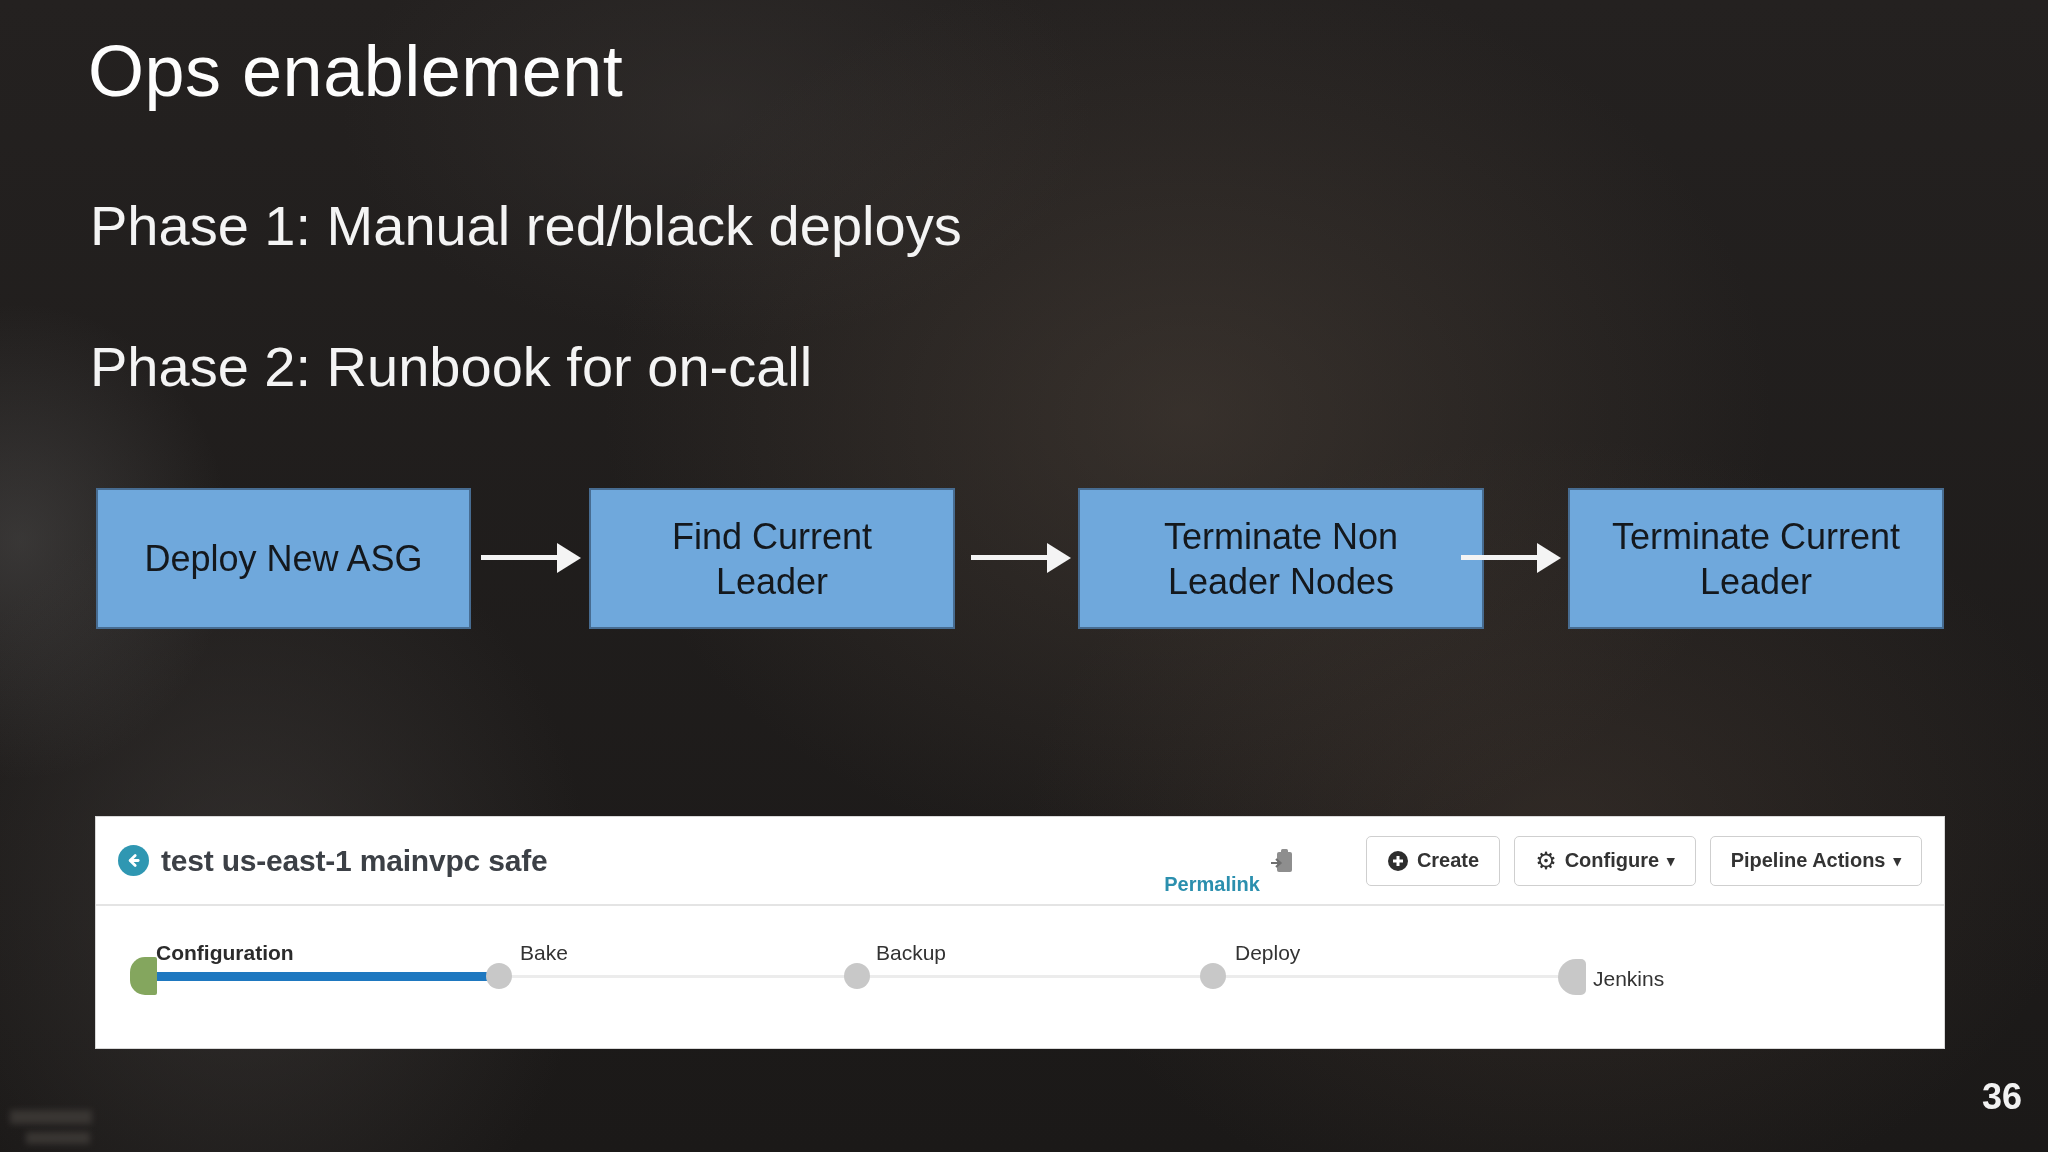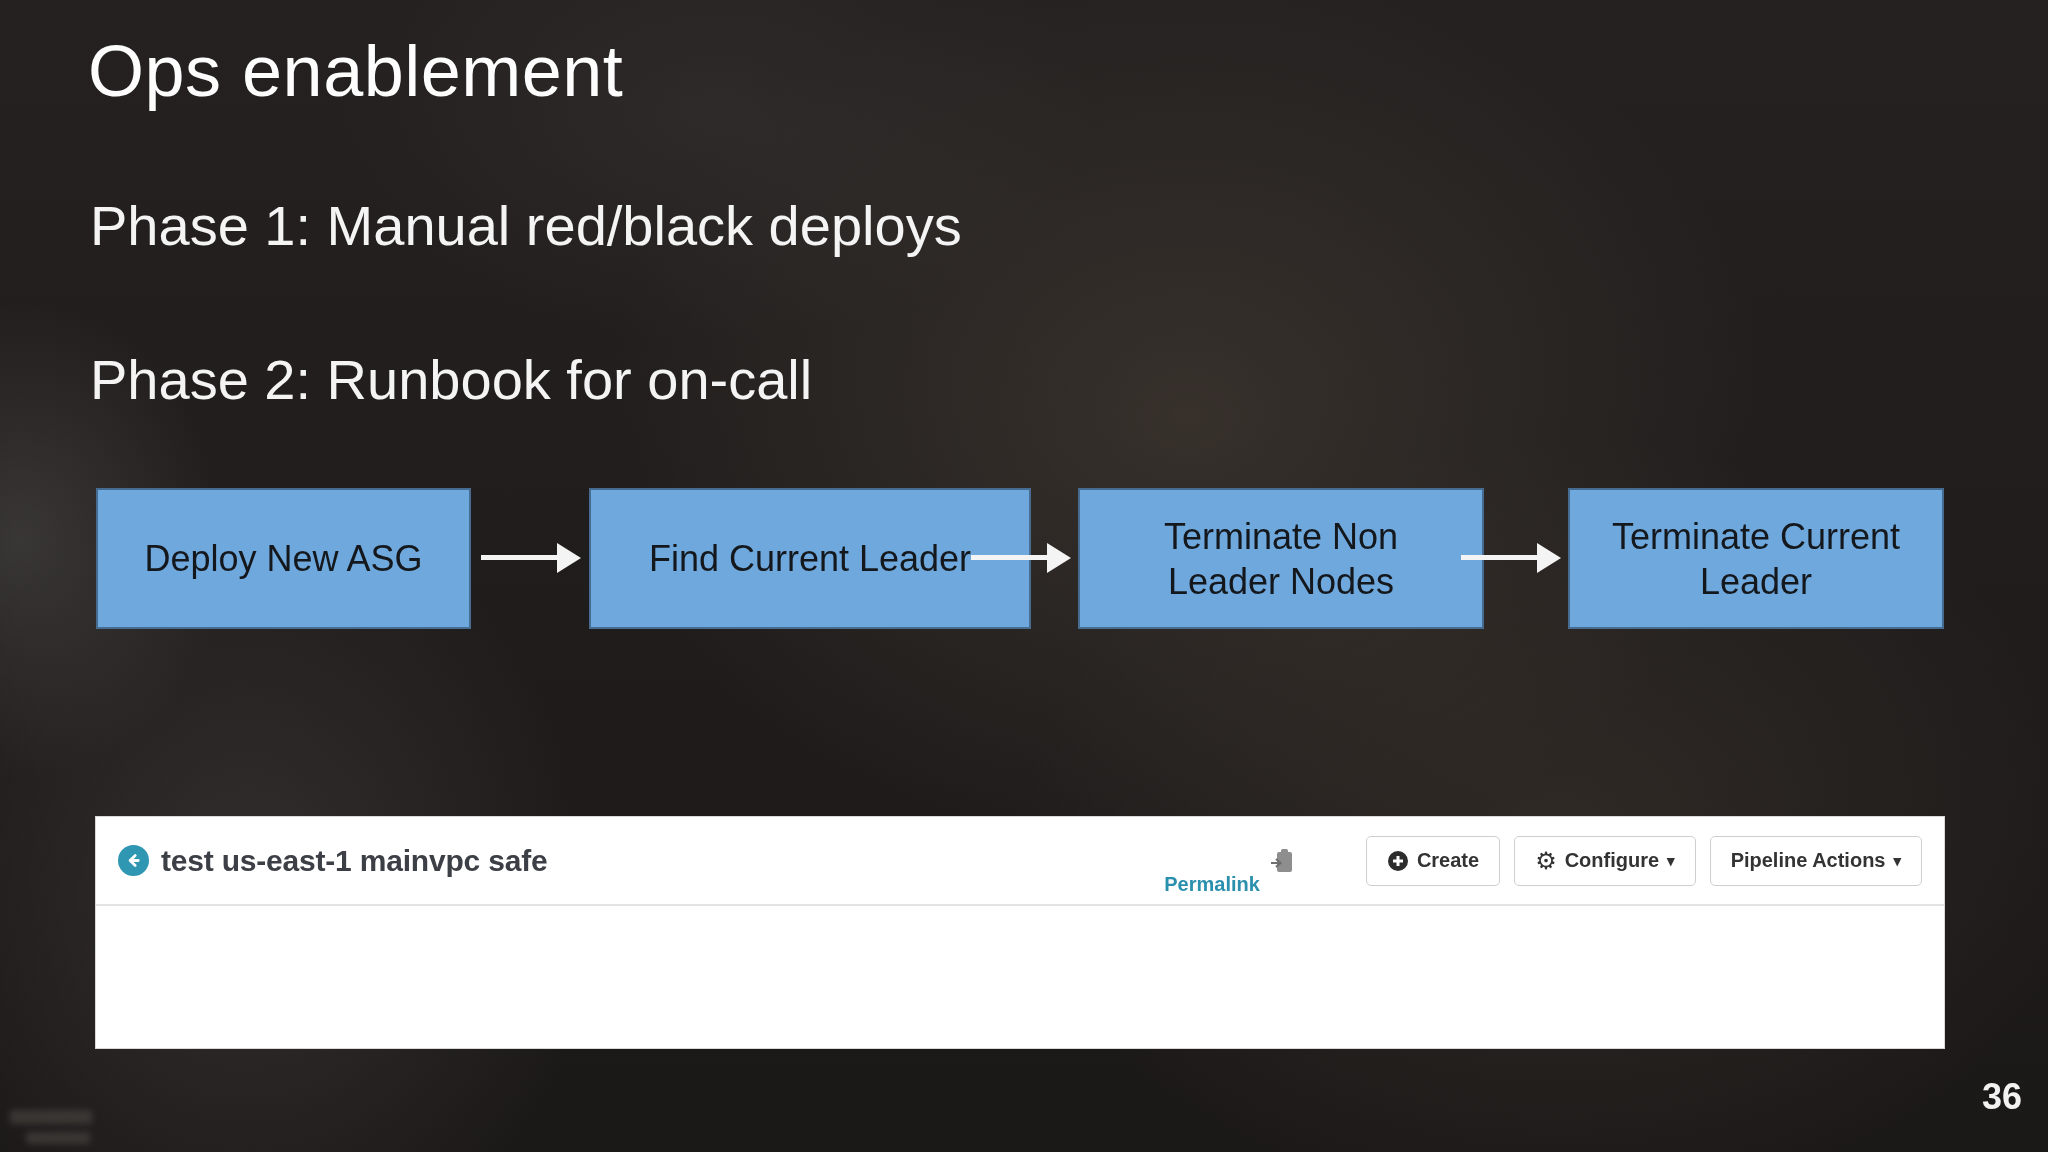--- a/index.html
+++ b/index.html
@@ -15,21 +15,21 @@
       linear-gradient(#242120, #1b1918);
     background-color:#201e1d;
   }
   .slide-title{
     position:absolute; left:88px; top:30px;
     font-size:72px; color:#fdfdfd; letter-spacing:0.5px;
   }
   .phase{
     position:absolute; left:90px; font-size:56px; color:#f4f4f4;
   }
-  .phase-1{top:193px;} .phase-2{top:347px;} .phase-3{top:685px;}
+  .phase-1{top:193px;} .phase-2{top:334px;} .phase-3{top:685px;}
 
   
   .flow-box{
     position:absolute; top:488px; height:141px;
     background:#6fa8dc; border:2px solid rgba(32,48,70,0.5);
     box-sizing:border-box; color:#14181d;
     display:flex; align-items:center; justify-content:center; text-align:center;
     font-size:36px; line-height:1.25; padding:0 28px;
   }
   .flow-arrow{position:absolute; height:30px;}
@@ -107,21 +107,21 @@
   <div class="slide-title">Ops enablement</div>
 
   <div class="phase phase-1">Phase 1: Manual red/black deploys</div>
   <div class="phase phase-2">Phase 2: Runbook for on-call</div>
 
   <div class="flow-box" style="left: 96px; width: 375px; background: rgb(111, 168, 220);">Deploy New ASG</div>
   <div class="flow-arrow" style="left:481px; top:543px; width:100px;">
     <div class="shaft"></div>
       <div class="head"></div>
   </div>
-  <div class="flow-box" style="left: 589px; width: 442px; background: rgb(111, 168, 220);">Find Current Leader</div>
+  <div class="flow-box" style="left: 589px; width: 366px; background: rgb(111, 168, 220);">Find Current Leader</div>
   <div class="flow-arrow" style="left:971px; top:543px; width:100px;">
     <div class="shaft"></div>
       <div class="head"></div>
   </div>
   <div class="flow-box" style="left: 1078px; width: 406px; background: rgb(111, 168, 220);">Terminate Non Leader Nodes</div>
   <div class="flow-arrow" style="left:1461px; top:543px; width:100px;">
     <div class="shaft"></div>
       <div class="head"></div>
   </div>
   <div class="flow-box" style="left: 1568px; width: 376px; background: rgb(111, 168, 220);">Terminate Current Leader</div>
@@ -163,19 +163,39 @@
         <span>Configure</span>
         <span class="caret">▾</span>
       </div>
 
       <div class="btn">
         <span>Pipeline Actions</span>
         <span class="caret">▾</span>
       </div>
     </div>
 
+    <div class="stage-area">
+      <div class="base-line"></div>
+      <div class="progress-blue" style="background: rgb(30, 120, 192);"></div>
+      <div class="start-cap" style="background: rgb(132, 166, 94);"></div>
+
+      <div class="stage-label current" style="left:60px;">Configuration</div>
+
+      <div class="stage-dot" style="left:390px;"></div>
+      <div class="stage-label" style="left:424px;">Bake</div>
+
+      <div class="stage-dot" style="left:748px;"></div>
+      <div class="stage-label" style="left:780px;">Backup</div>
+
+      <div class="stage-dot" style="left:1104px;"></div>
+      <div class="stage-label" style="left:1139px;">Deploy</div>
+
+      <div class="end-cap"></div>
+      <div class="stage-label at-line" style="left:1497px;">Jenkins</div>
+
+    </div>
   </div>
 
   <div class="artifact artifact-1"></div>
   <div class="artifact artifact-2"></div>
 
   <div class="page-number">36</div>
 </div>
 
 </body></html>

